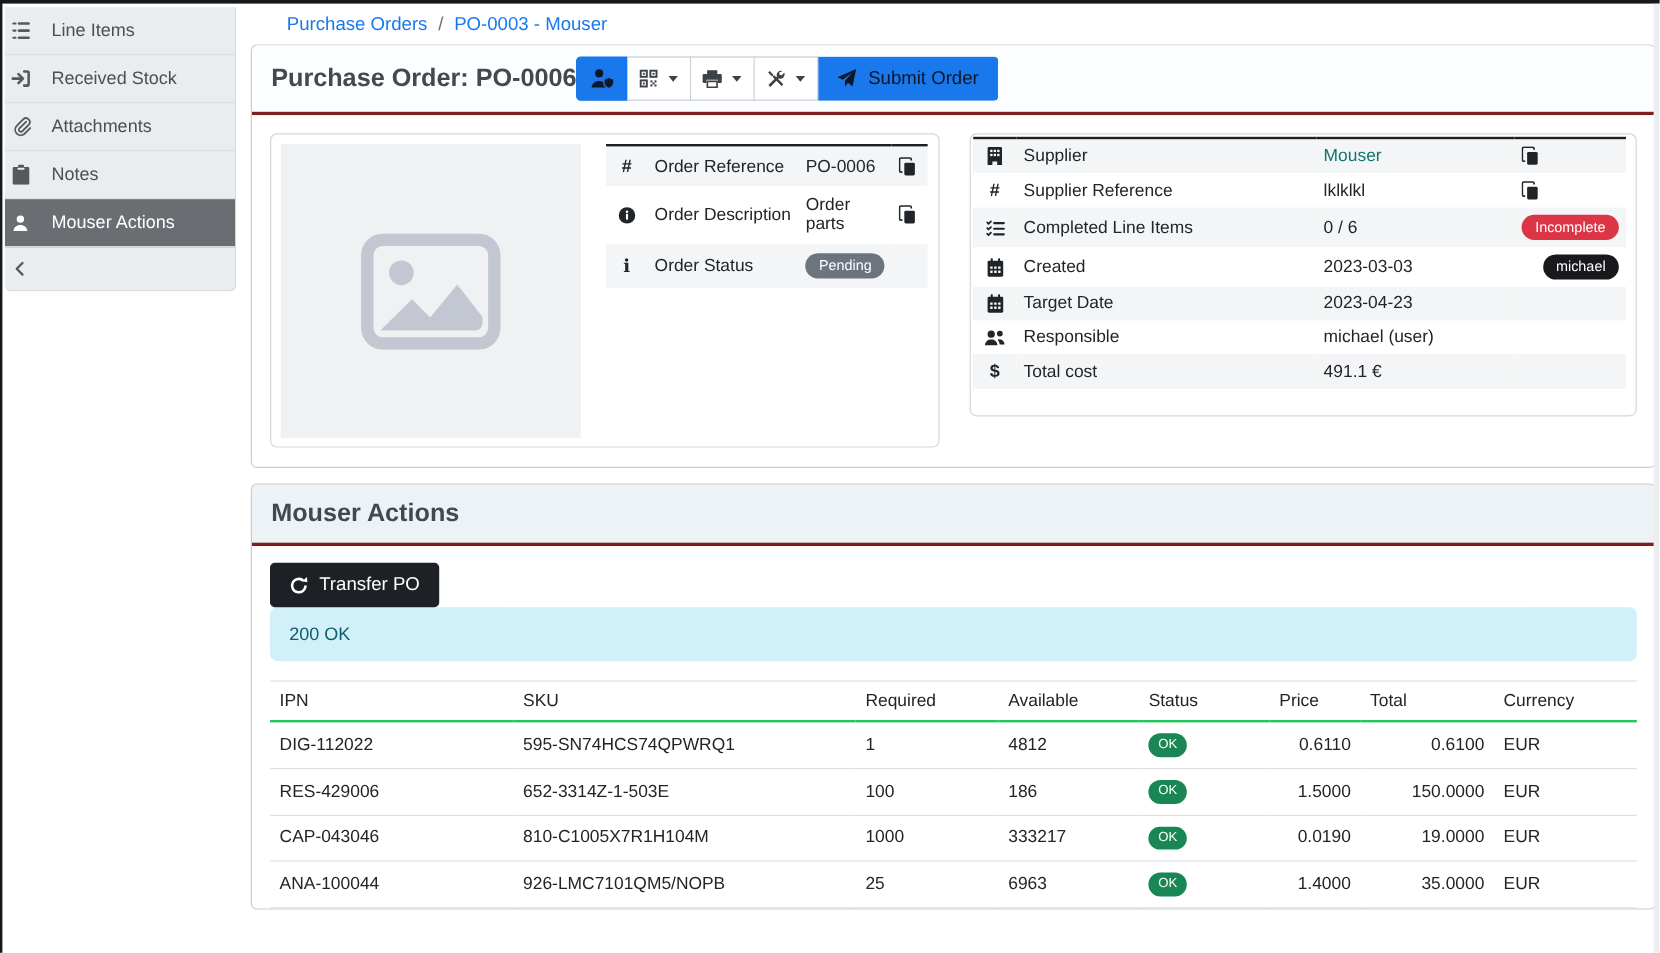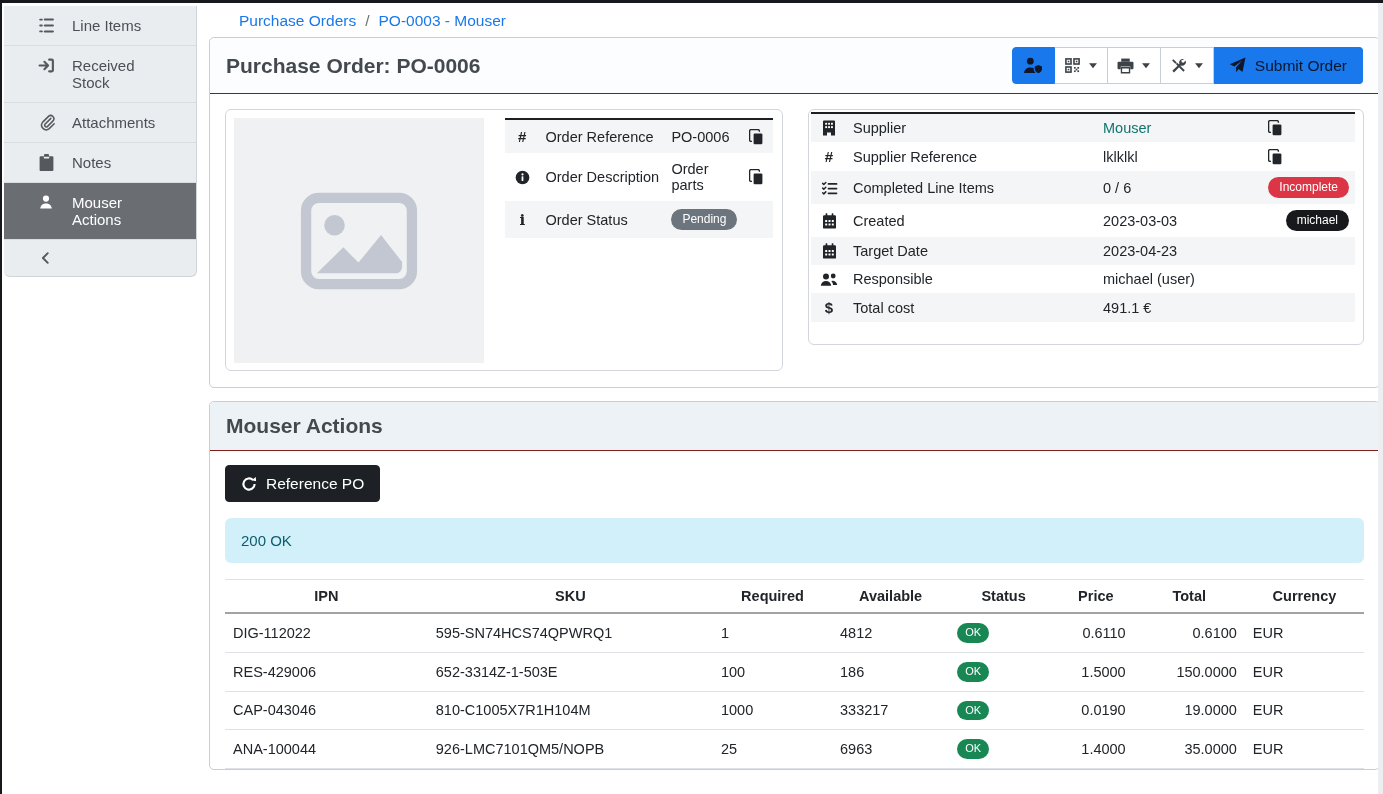--- a/index.html
+++ b/index.html
@@ -4,36 +4,36 @@
 <style>
   *{margin:0;padding:0;box-sizing:border-box}
   html,body{width:1383px;height:794px;overflow:hidden}
   body{font-family:"Liberation Sans",sans-serif;background:#fff;color:#212529;position:relative;
        border-top:3px solid #16181b;border-left:2px solid #16181b}
   svg{display:block}
 
   
   .sidebar{position:absolute;left:2px;top:3px;width:193px;background:#e9edf0;
            border:1px solid #d0d5d9;border-top:none;border-left:none;border-radius:0 0 6px 6px;overflow:hidden}
-  .side-item{display:flex;align-items:flex-start;gap:16px;padding:11px 32px;font-size:15px;color:#4a5056;
+  .side-item{display:flex;align-items:flex-end;gap:16px;padding:11px 3px;font-size:15px;color:#4a5056;
              border-bottom:1px solid #d9dde1;cursor:pointer}
   .side-item:last-child{border-bottom:none}
   .sicon{width:20px;display:flex;justify-content:center;color:#55595e;flex:0 0 20px}
   .side-item.active{background:#6a6e73;color:#fff}
   .side-item.active .sicon{color:#fff}
 
   
   .main{position:absolute;left:207px;top:3px;width:1171px}
   .breadcrumb{display:flex;align-items:center;gap:9px;padding:6px 0 7px 30px;font-size:15.5px;background:#fff}
   .crumb{color:#1878ec;cursor:pointer}
   .crumb-sep{color:#6a7075}
 
   .panel{border:1px solid #c9ced3;border-radius:5px;background:#fff;margin-bottom:13px}
-  .panel-head{display:flex;align-items:center;justify-content:space-between;
-              padding:9px 16px;border-bottom:1px solid #7f1d1d;border-radius:5px 5px 0 0;background:#fcfdfe}
+  .panel-head{display:flex;align-items:center;
+              padding:9px 16px;border-bottom:3px solid #7f1d1d;border-radius:5px 5px 0 0;background:#fcfdfe}
   .panel-title{font-size:21px;font-weight:600;color:#44494f}
   .act-head{background:#edf2f6;padding:12px 16px}
 
   
   .btn-group{display:flex;align-items:stretch;height:37px}
   .btn{display:flex;align-items:center;justify-content:center;cursor:pointer;font-size:15.5px;
        border:1px solid #c9ced3;background:#fff;color:#3c4247}
   .btn+.btn{border-left:none}
   .btn-first{border-radius:4px 0 0 4px}
   .btn-last{border-radius:0 4px 4px 0}
@@ -70,24 +70,24 @@
         padding:3px 11px;line-height:1.25}
   .pill-pending{background:#6c757d}
   .pill-incomplete{background:#dc3545}
   .pill-user{background:#17191c}
   .pill-ok{background:#198754;font-size:11px;padding:3px 8px}
 
   
   .act-body{padding:14px 15px 0}
   .btn-dark{display:inline-flex;align-items:center;gap:9px;background:#1d2125;color:#fff;height:37px;
             padding:0 15px;border-radius:4px;font-size:15.5px;cursor:pointer;border:1px solid #1d2125}
-  .alert-info{margin-top:16px;background:#d2f0f9;color:#0d5d6e;padding:14px 16px;border-radius:6px;font-size:15px}
+  .alert-info{margin-top:0;background:#d2f0f9;color:#0d5d6e;padding:14px 16px;border-radius:6px;font-size:15px}
 
   table.ptable{width:100%;border-collapse:collapse;margin-top:16px;font-size:14.5px;border-top:1px solid #dee2e6}
-  .ptable th{font-weight:700;text-align:center;padding:8px;border-bottom:2px solid #a3a3a3;color:#212529}
+  .ptable th{font-weight:400;text-align:left;padding:8px;border-bottom:2px solid #22c55e;color:#212529}
   .ptable td{padding:9px 8px;border-bottom:1px solid #dee2e6;color:#212529}
   .num{text-align:right}
   col.c-ipn{width:206px}col.c-sku{width:288px}col.c-req{width:120px}col.c-avail{width:118px}
   col.c-status{width:110px}col.c-price{width:76px}col.c-total{width:112px}col.c-curr{width:120px}
 
   .page-scrollbar{position:absolute;right:0;top:0;width:5px;height:794px;background:#eceef0}
 </style>
 </head>
 <body>
 
@@ -393,21 +393,21 @@
       <div class="panel-title">Mouser Actions</div>
     </div>
     <div class="act-body">
       <div class="btn-dark">
         <span>
           <svg width="16" height="16" viewBox="0 0 16 16">
               <path d="M13.6 8A5.6 5.6 0 1 1 11.96 4.04" fill="none" stroke="currentColor" stroke-width="2.1"></path>
               <path d="M14.8.9l.3 4.4-4.3-1z" fill="currentColor"></path>
             </svg>
         </span>
-        <span>Reference PO</span>
+        <span>Transfer PO</span>
       </div>
 
       <div class="alert-info">200 OK</div>
 
       <table class="ptable">
         <colgroup>
           <col class="c-ipn">
             <col class="c-sku">
             <col class="c-req">
             <col class="c-avail">

